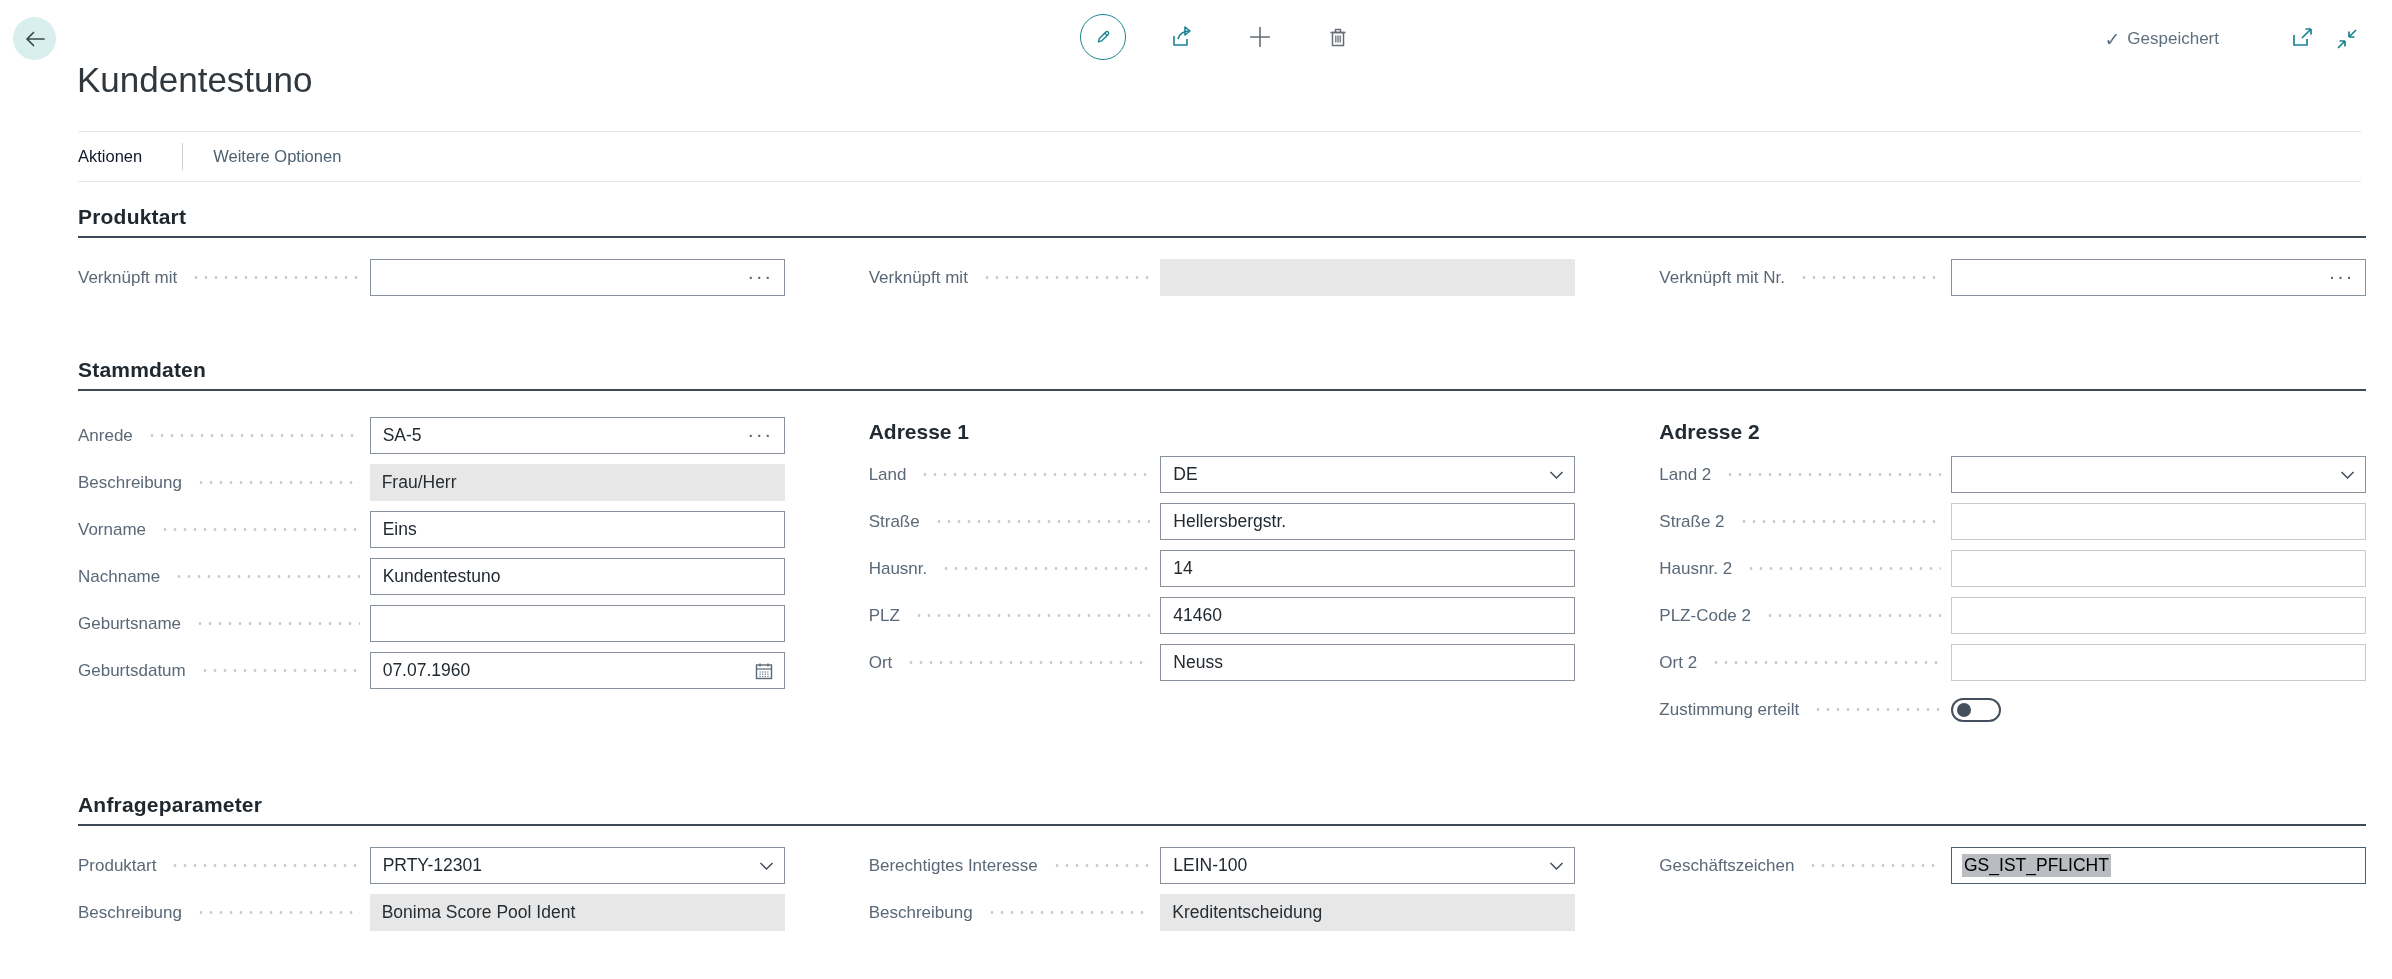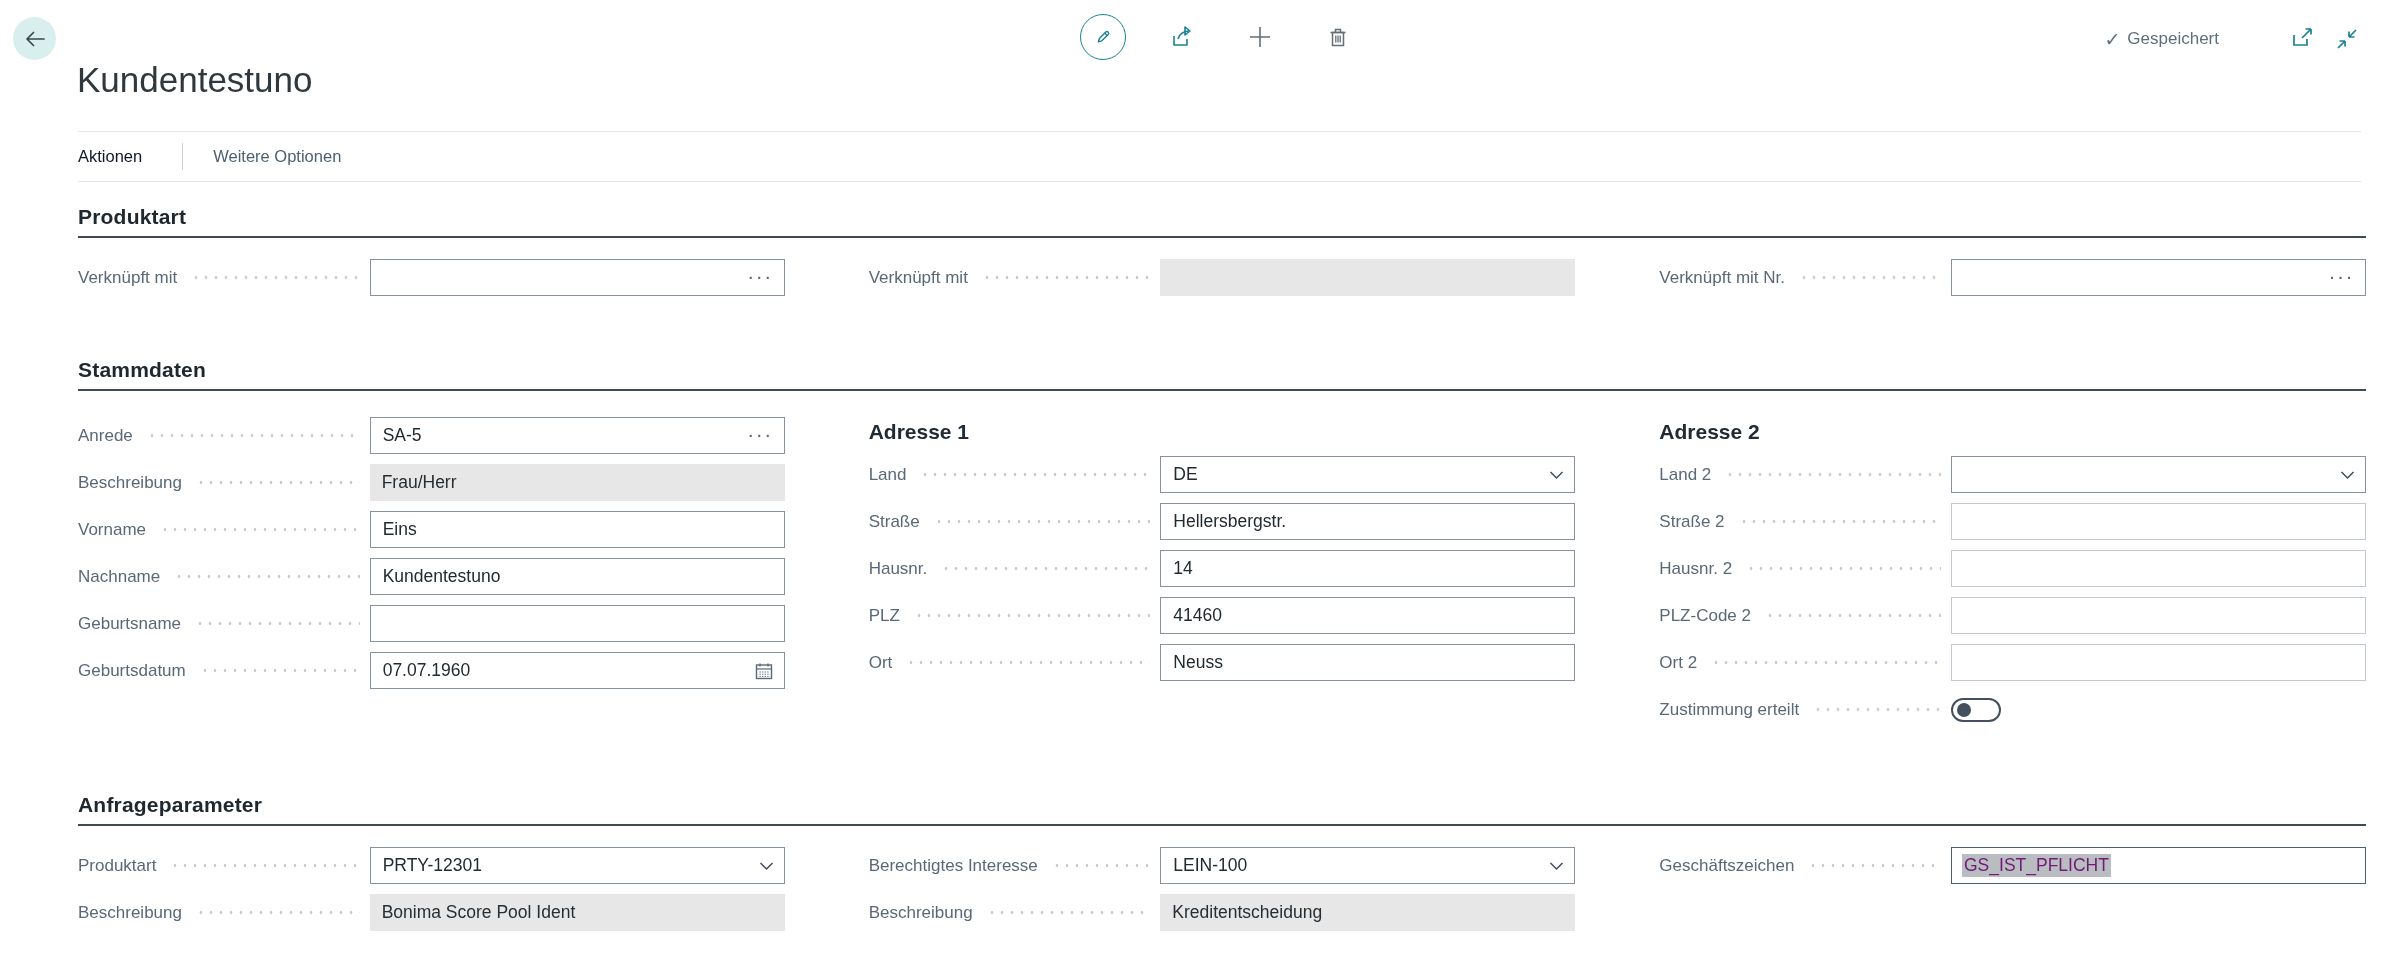--- a/index.html
+++ b/index.html
@@ -53,21 +53,21 @@
   .f-box.focus { border-color:#4f5e6b; }
   .f-box input { width:100%; height:100%; border:none; outline:none; background:transparent;
     padding:0 12px; font-size:17.5px; color:#222a31; font-family:inherit; }
   .f-box.with-btn input { padding-right:42px; }
   .assist { position:absolute; right:11px; top:50%; transform:translateY(-62%);
     color:#5a6877; font-size:21px; letter-spacing:1.5px; cursor:pointer; line-height:1; }
   .adorn { position:absolute; right:10px; top:50%; transform:translateY(-50%);
     display:flex; align-items:center; cursor:pointer; }
   .f-disabled { flex:0 0 415px; width:415px; height:37px; background:#e7e7e7;
     display:flex; align-items:center; padding:0 12px; font-size:17.5px; color:#262d33; }
-  .sel-text { font-size:17.5px; color:#701a75; background:#b9bdc1; padding:1px 2px; margin-left:10px; }
+  .sel-text { font-size:17.5px; color:#000000; background:#b9bdc1; padding:1px 2px; margin-left:10px; }
 
   
   .f-plain { flex:0 0 415px; width:415px; display:flex; align-items:center; }
   .toggle { position:relative; width:50px; height:24px; border:2px solid #44505e;
     border-radius:13px; background:#fff; cursor:pointer; }
   .toggle .knob { position:absolute; left:4px; top:3px; width:14px; height:14px;
     border-radius:50%; background:#44505e; }
 </style>
 </head>
 <body>

